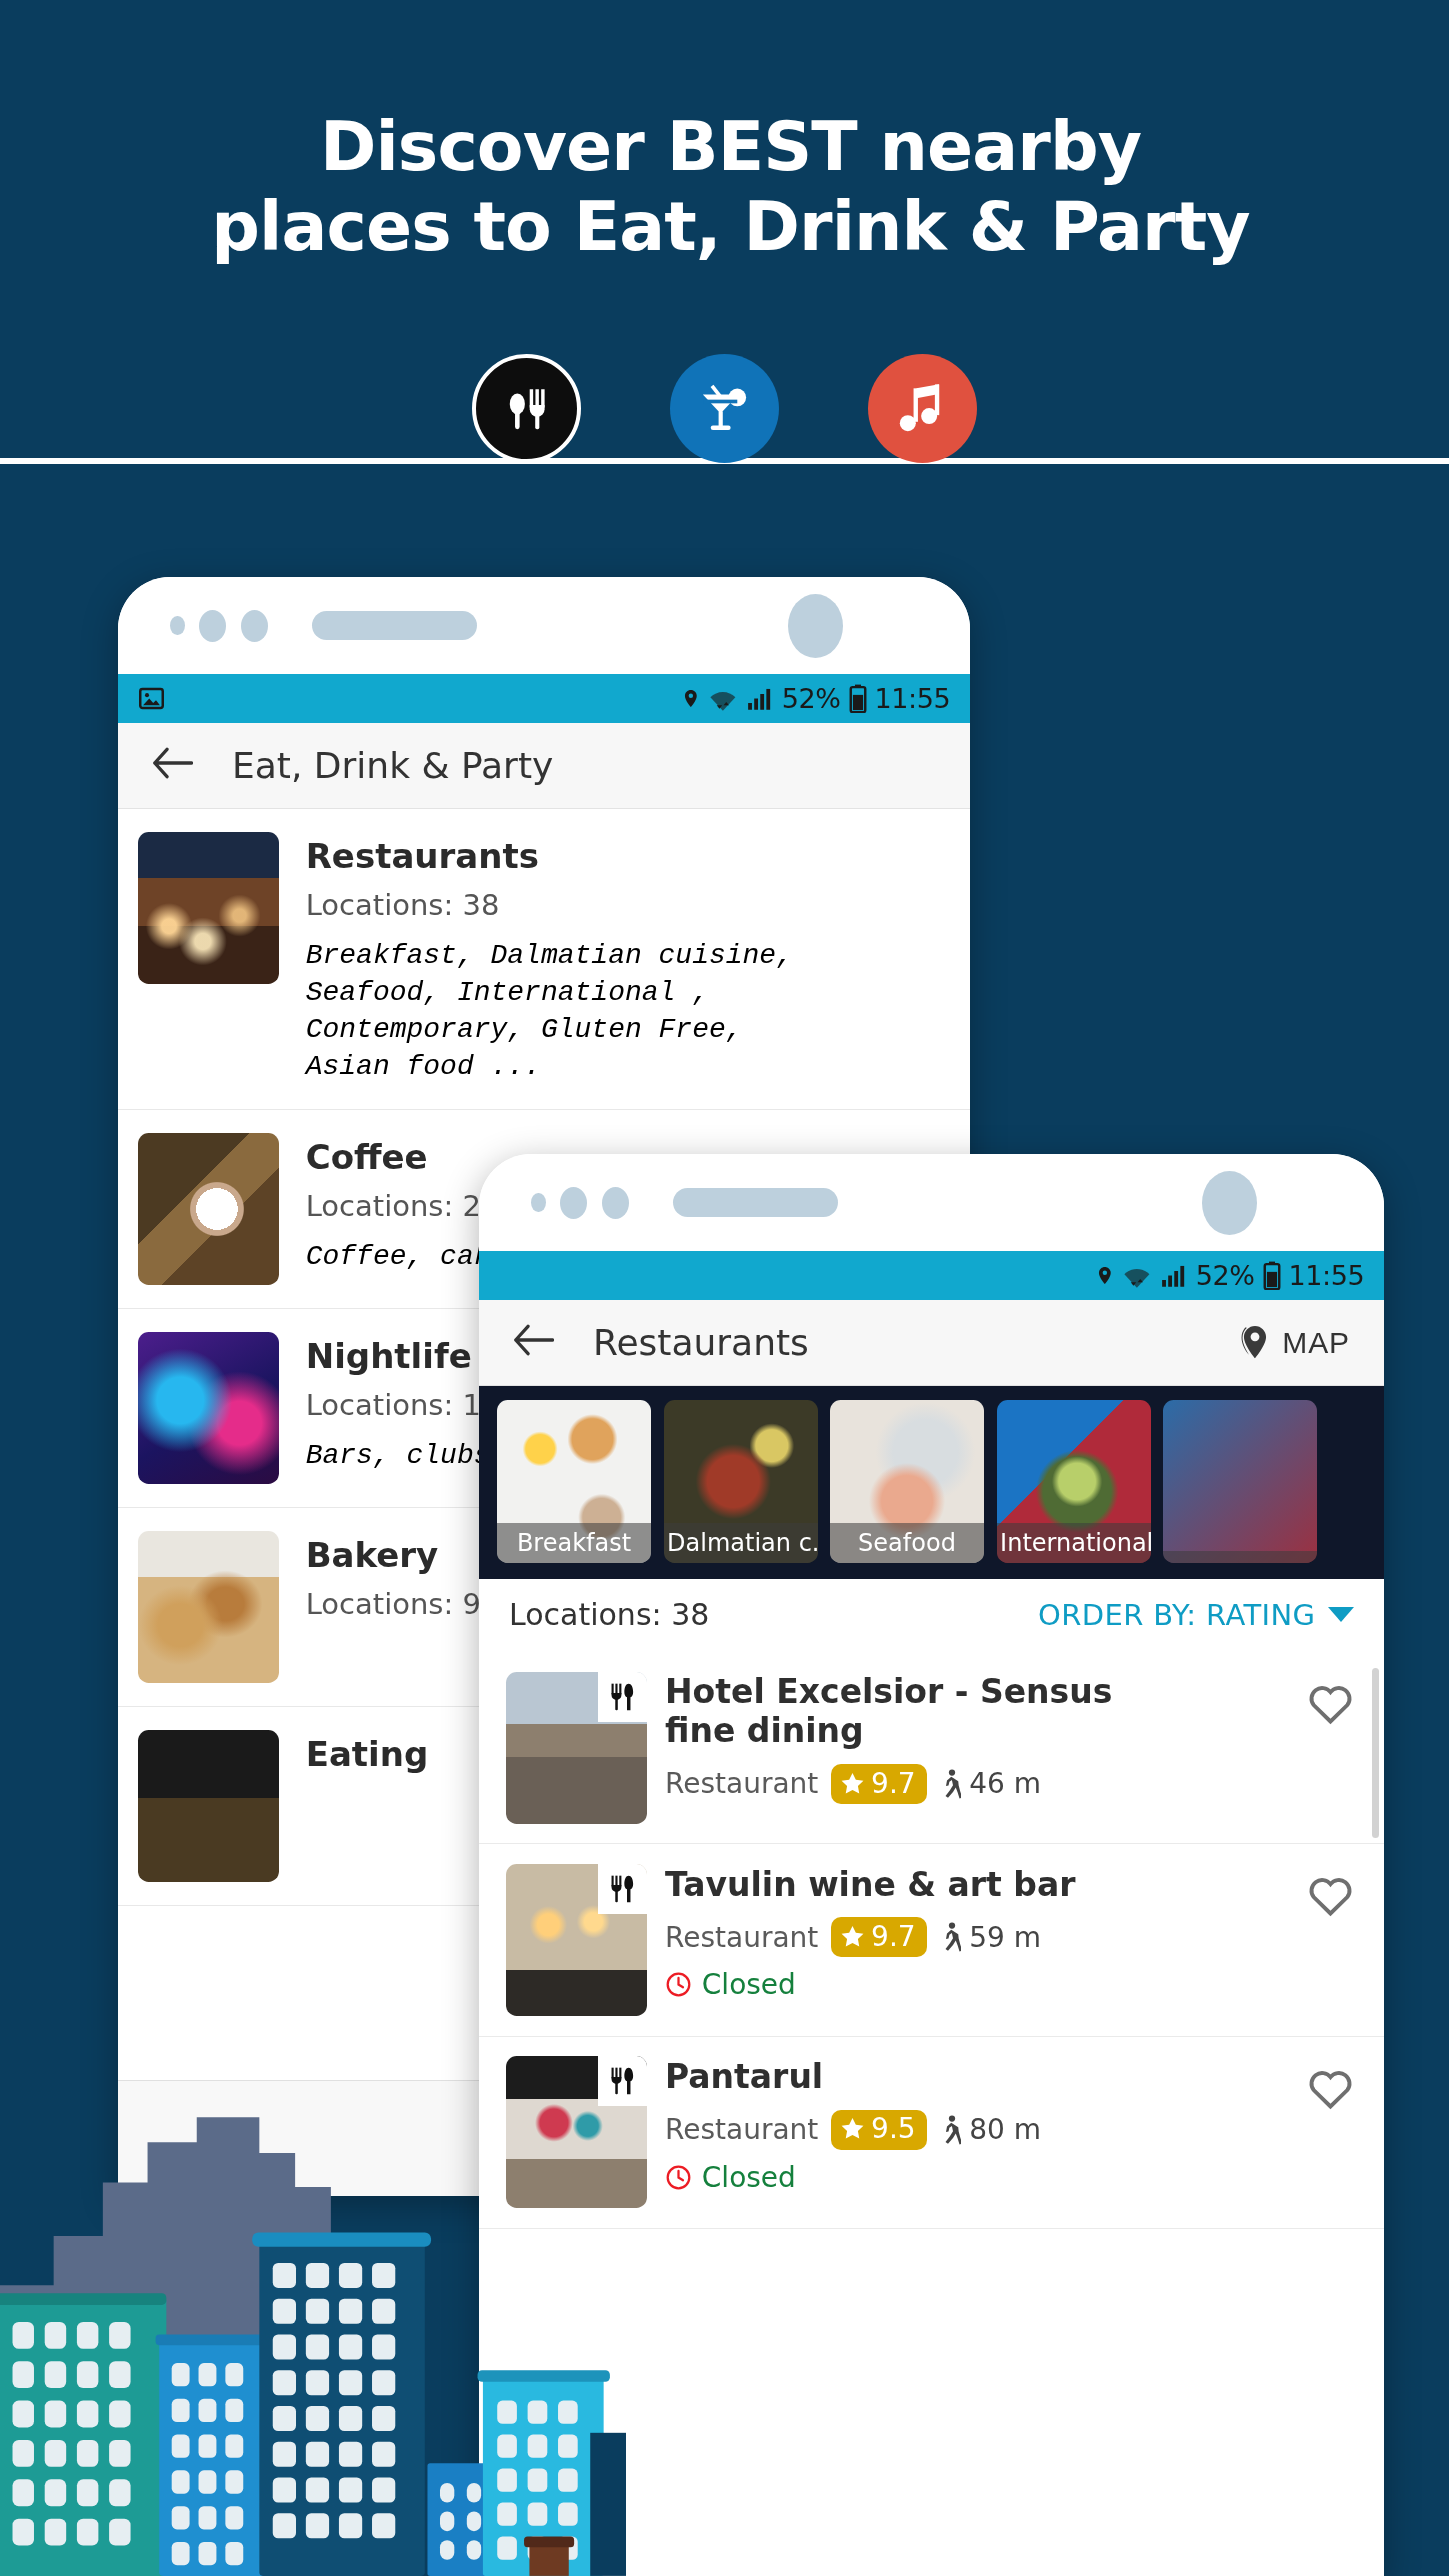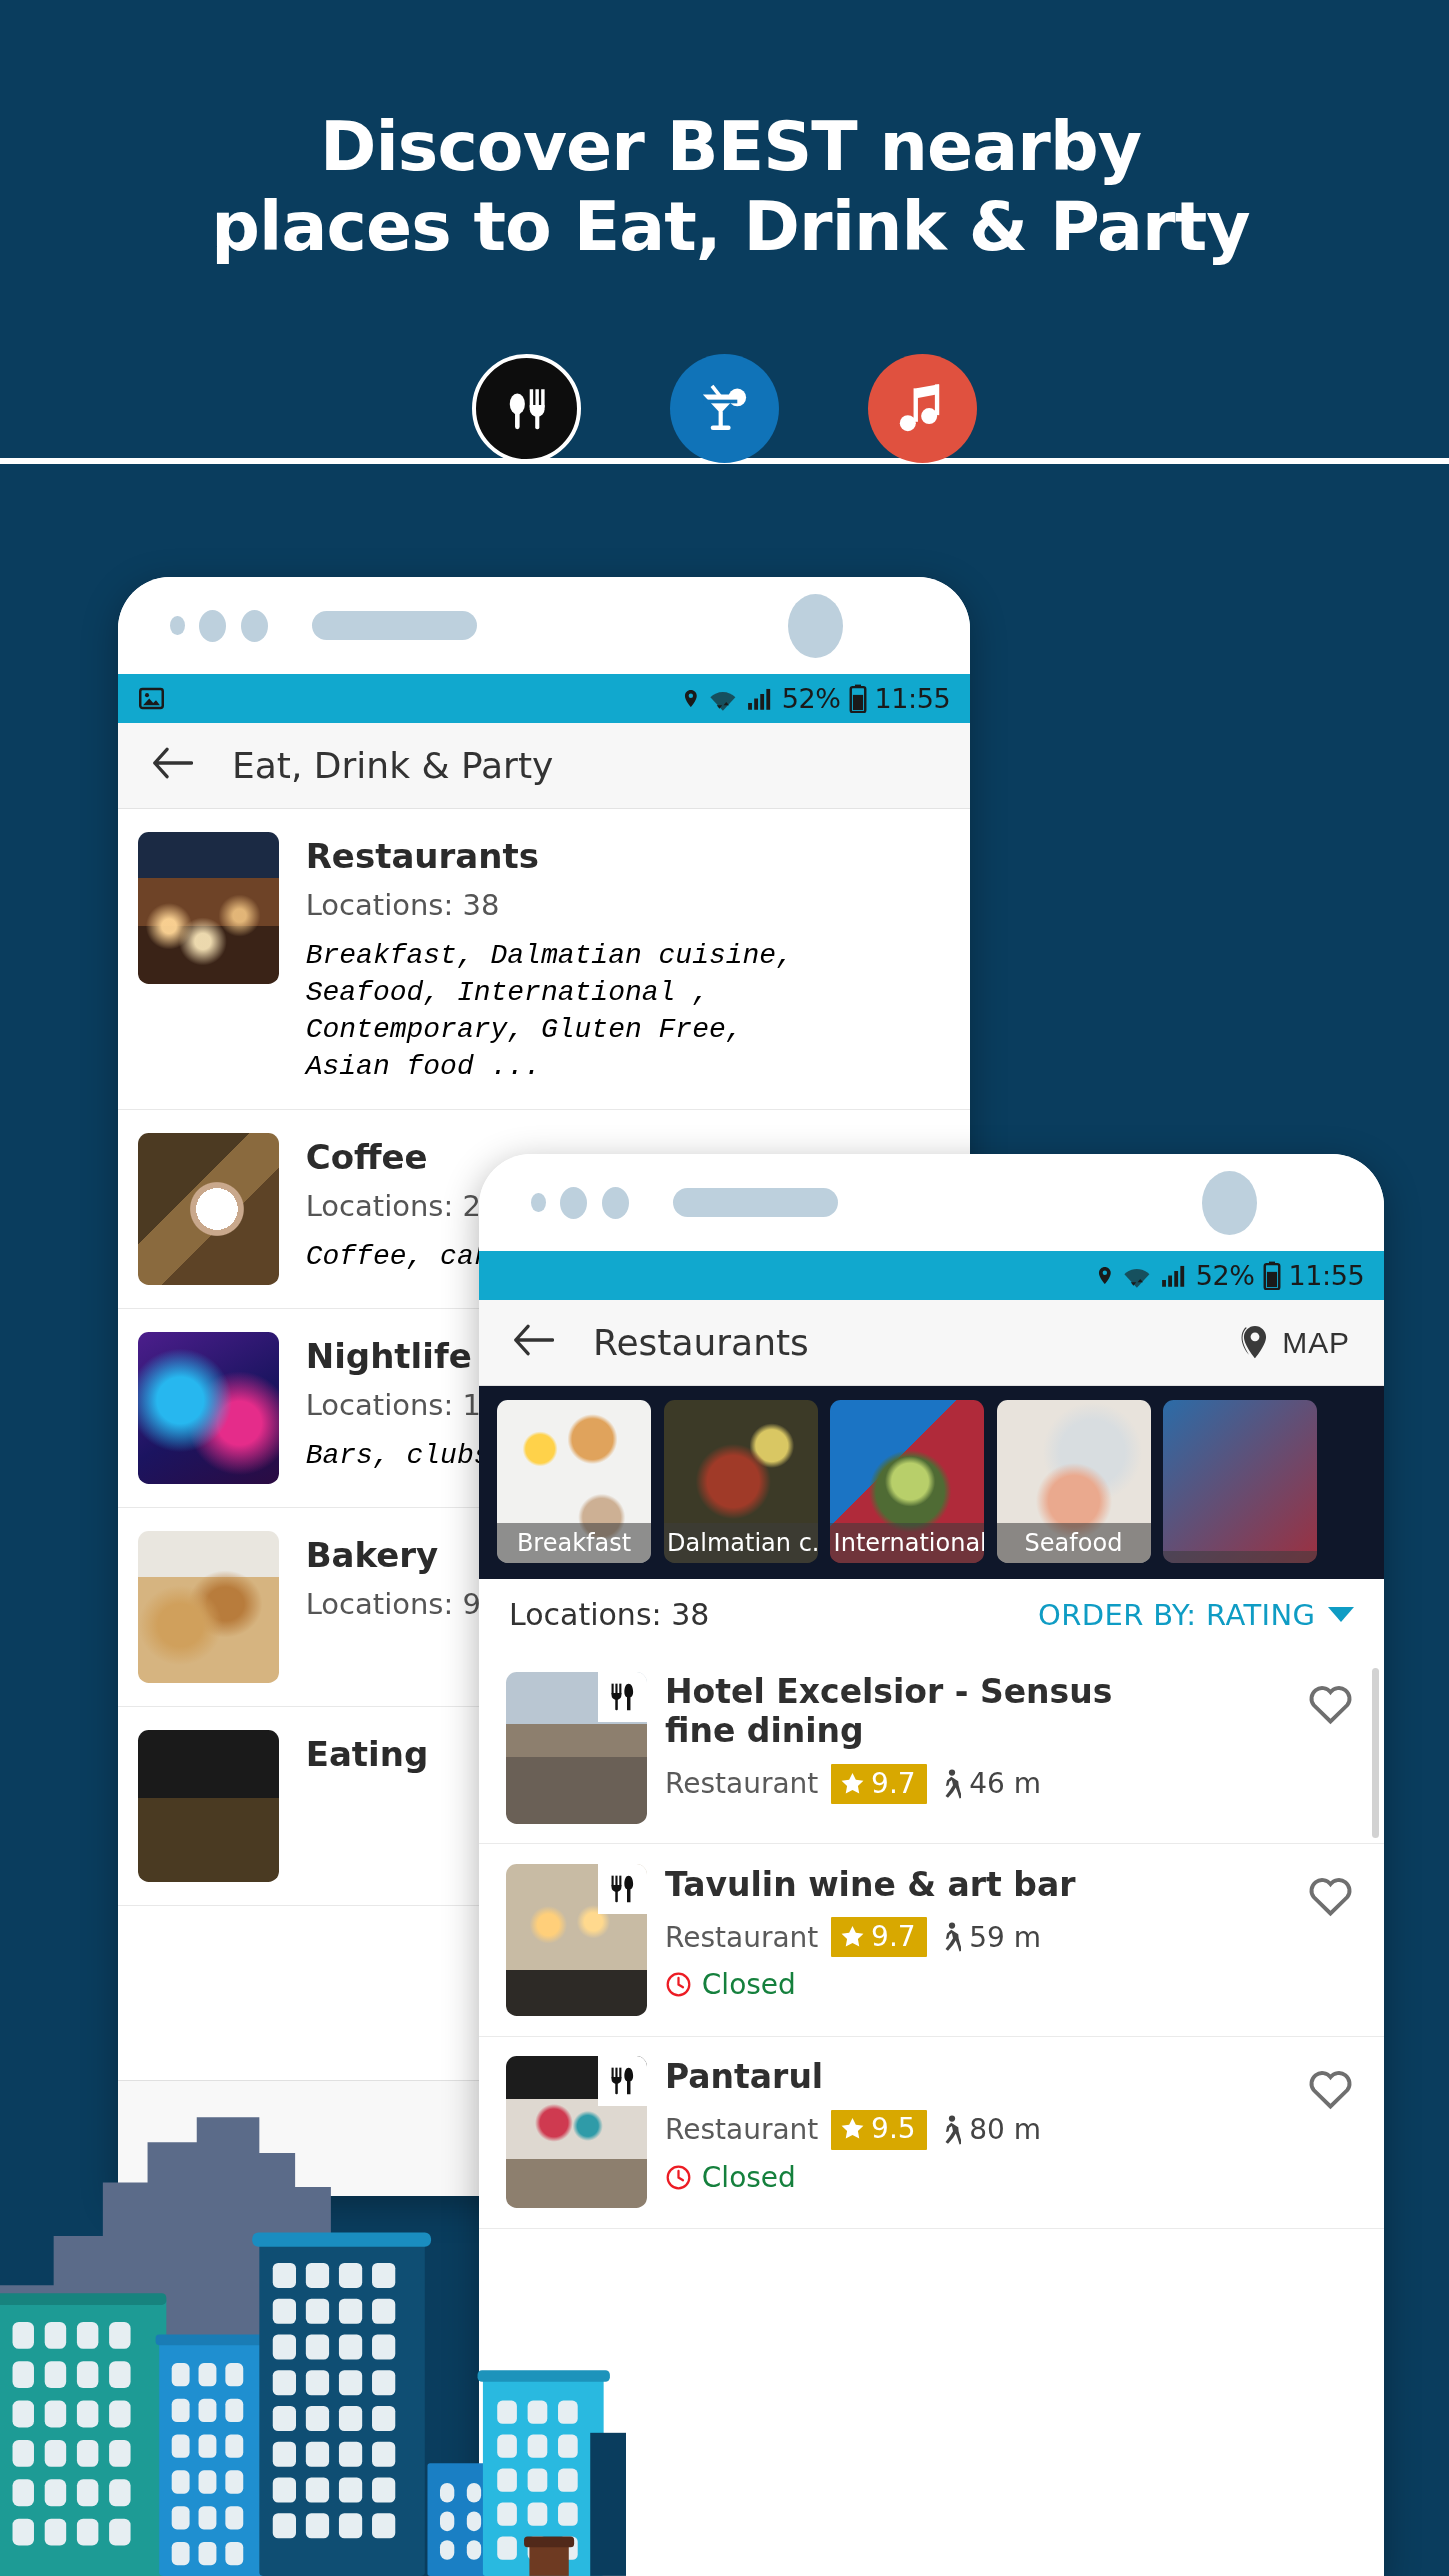--- a/index.html
+++ b/index.html
@@ -197,21 +197,21 @@
     background: #ffffff;
     display: flex; align-items: center; justify-content: center;
   }
   .placebody { padding-left: 18px; flex: 1; padding-top: 1.8px; }
   .placename { font-size: 33px; font-weight: bold; color: #2f2f2f; line-height: 1.18; width: 501px; font-family: "DejaVu Sans", sans-serif; }
   .metarow { display: flex; align-items: center; gap: 12.5px; margin-top: 12.5px; }
   .metarow .ptype { font-size: 28px; color: #5a5a5a; font-family: "DejaVu Sans", sans-serif; }
   .ratebadge {
     background: #d8a800;
     color: #fff;
-    border-radius: 1px;
+    border-radius: 10px;
     padding: 2.7px 11.6px 4.5px 9px;
     font-size: 28px;
     display: flex; align-items: center; gap: 6.3px;
     font-family: "DejaVu Sans", sans-serif;
   }
   .dist { font-size: 28px; color: #444; display: flex; align-items: center; gap: 8px; font-family: "DejaVu Sans", sans-serif; }
   .closedrow { display: flex; align-items: center; gap: 9.8px; margin-top: 10.7px; color: #15803d; font-size: 28px; font-family: "DejaVu Sans", sans-serif; }
   .heart { position: absolute; right: 30px; top: 30px; }
 
   
@@ -600,25 +600,25 @@
     </span>
   </div>
 
   <div class="chips">
     <div class="chip img-breakfast">
       <span class="chip-label">Breakfast</span>
     </div>
     <div class="chip img-dalmatian">
       <span class="chip-label">Dalmatian c...</span>
     </div>
+    <div class="chip img-seafood">
+      <span class="chip-label">Seafood</span>
+    </div>
     <div class="chip img-international">
       <span class="chip-label">International</span>
-    </div>
-    <div class="chip img-seafood">
-      <span class="chip-label">Seafood</span>
     </div>
     <div class="chip img-more">
       <span class="chip-label"></span>
     </div>
   </div>
 
   <div class="sortrow">
     <span class="locs">Locations: 38</span>
     <span class="ob">
       <span>ORDER BY: RATING</span>

